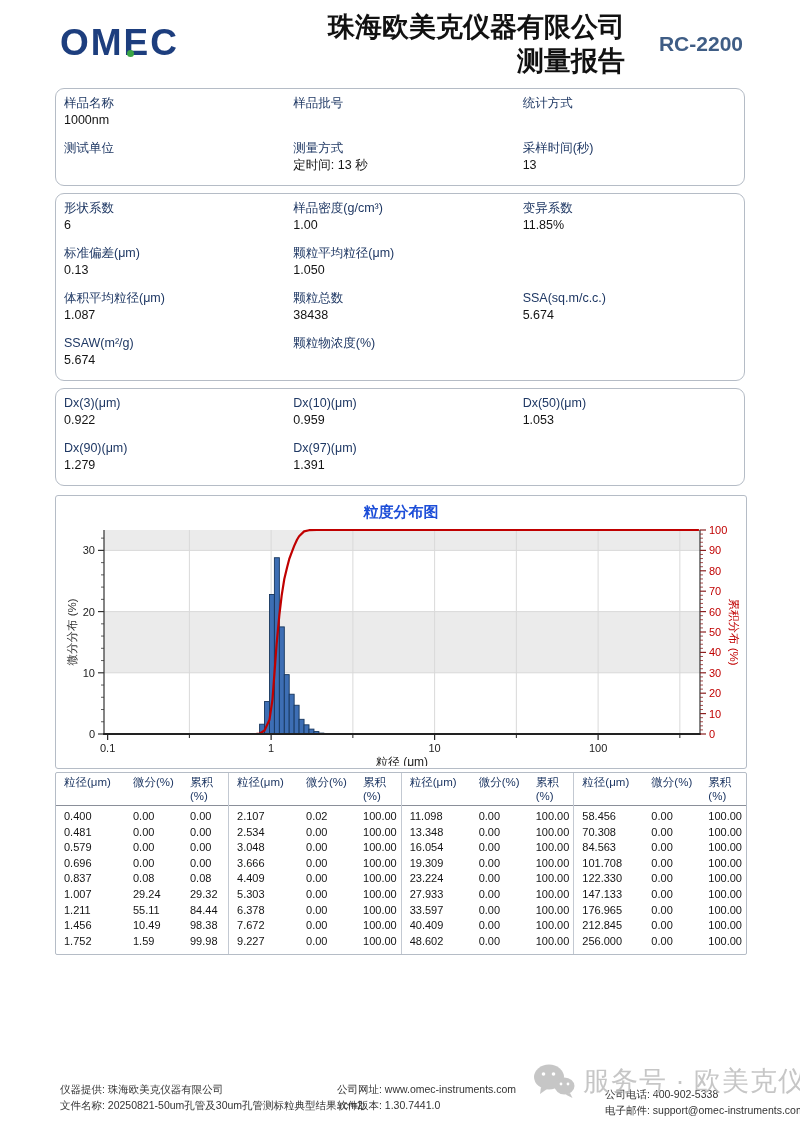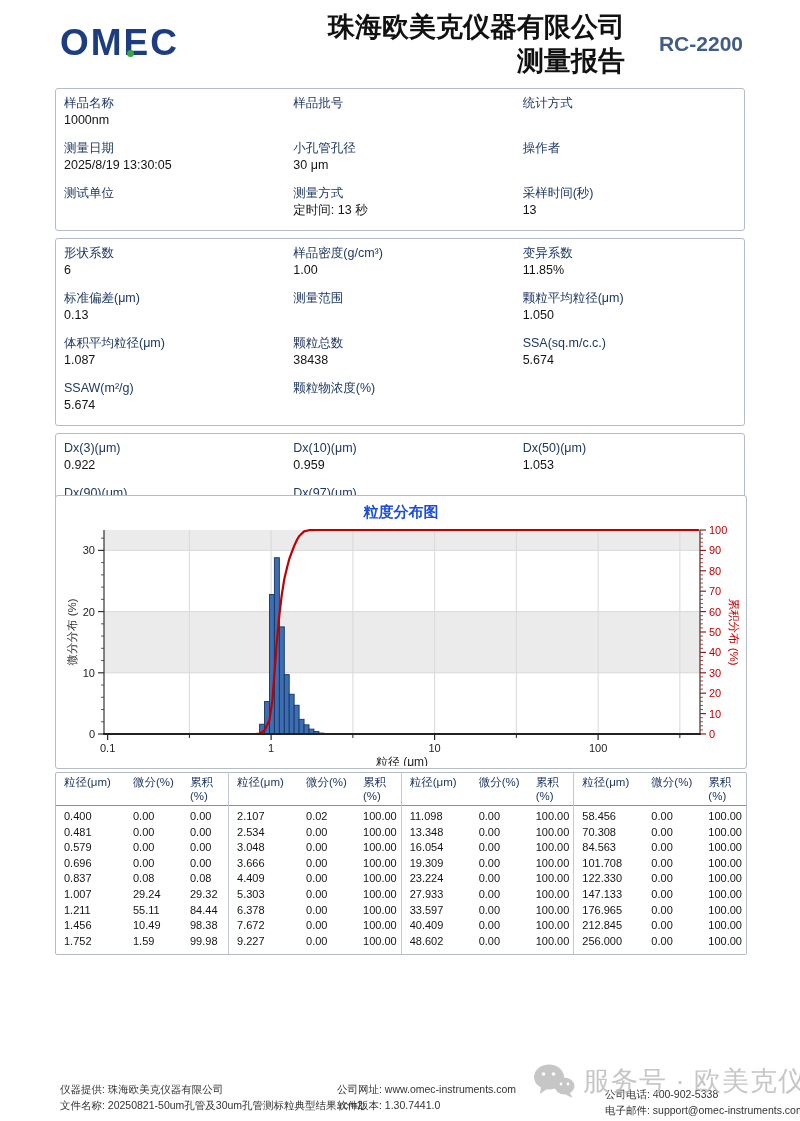--- a/index.html
+++ b/index.html
@@ -9,21 +9,21 @@
   
   .header{position:absolute;top:10px;left:55px;width:690px;height:72px;}
   .logo{position:absolute;left:5px;top:12px;font-size:37px;font-weight:bold;color:#1d3e7e;letter-spacing:2px;}
   .logo-dot{position:absolute;left:67px;bottom:7px;width:7px;height:7px;border-radius:50%;background:#3aa545;}
   .title-block{position:absolute;left:120px;right:120px;top:0;text-align:right;}
   .title-line{font-size:27px;font-weight:600;color:#111;line-height:34px;}
   .model{position:absolute;right:2px;top:22px;font-size:21px;color:#3f5d85;font-weight:600;}
 
   
   .info-boxes{position:absolute;top:88px;left:55px;width:690px;}
-  .info-box{border:1px solid #b5bcc6;border-radius:3px;margin-bottom:7px;padding:2px 0 4px 0;background:#fff;}
+  .info-box{border:1px solid #b5bcc6;border-radius:9px;margin-bottom:7px;padding:2px 0 4px 0;background:#fff;}
   .info-row{display:grid;grid-template-columns:1fr 1fr 1fr;}
   .info-cell{padding:4px 6px 3px 8px;min-height:38px;}
   .info-label{font-size:12.5px;color:#1f3864;line-height:17px;}
   .info-value{font-size:12.5px;color:#141414;line-height:17px;min-height:17px;}
 
   
   .chart-box{position:absolute;top:495px;left:55px;width:690px;height:272px;border:1px solid #b5bcc6;border-radius:3px;background:#fff;}
   .chart-title{text-align:center;font-size:15px;font-weight:bold;color:#1d4ed8;padding-top:7px;}
   .chart-svg-wrap{padding:0 6px;}
 
@@ -69,34 +69,20 @@
           <div class="info-cell">
             <div class="info-label">样品批号</div>
             <div class="info-value"></div>
           </div>
           <div class="info-cell">
             <div class="info-label">统计方式</div>
           </div>
         </div>
         <div class="info-row">
           <div class="info-cell">
-            <div class="info-label">测量日期</div>
-            <div class="info-value">2025/8/19 13:30:05</div>
-          </div>
-          <div class="info-cell">
-            <div class="info-label">小孔管孔径</div>
-            <div class="info-value">30 μm</div>
-          </div>
-          <div class="info-cell">
-            <div class="info-label">操作者</div>
-            <div class="info-value"></div>
-          </div>
-        </div>
-        <div class="info-row">
-          <div class="info-cell">
             <div class="info-label">测试单位</div>
             <div class="info-value"></div>
           </div>
           <div class="info-cell">
             <div class="info-label">测量方式</div>
             <div class="info-value">定时间: 13 秒</div>
           </div>
           <div class="info-cell">
             <div class="info-label">采样时间(秒)</div>
             <div class="info-value">13</div>
@@ -115,24 +101,20 @@
           </div>
           <div class="info-cell">
             <div class="info-label">变异系数</div>
             <div class="info-value">11.85%</div>
           </div>
         </div>
         <div class="info-row">
           <div class="info-cell">
             <div class="info-label">标准偏差(μm)</div>
             <div class="info-value">0.13</div>
-          </div>
-          <div class="info-cell">
-            <div class="info-label">测量范围</div>
-            <div class="info-value"></div>
           </div>
           <div class="info-cell">
             <div class="info-label">颗粒平均粒径(μm)</div>
             <div class="info-value">1.050</div>
           </div>
         </div>
         <div class="info-row">
           <div class="info-cell">
             <div class="info-label">体积平均粒径(μm)</div>
             <div class="info-value">1.087</div>

